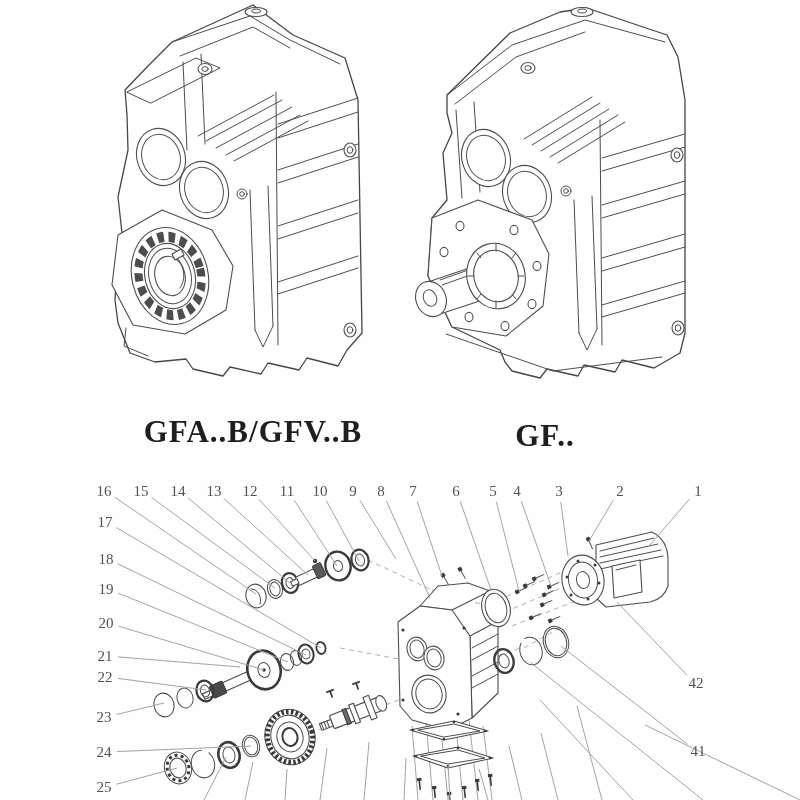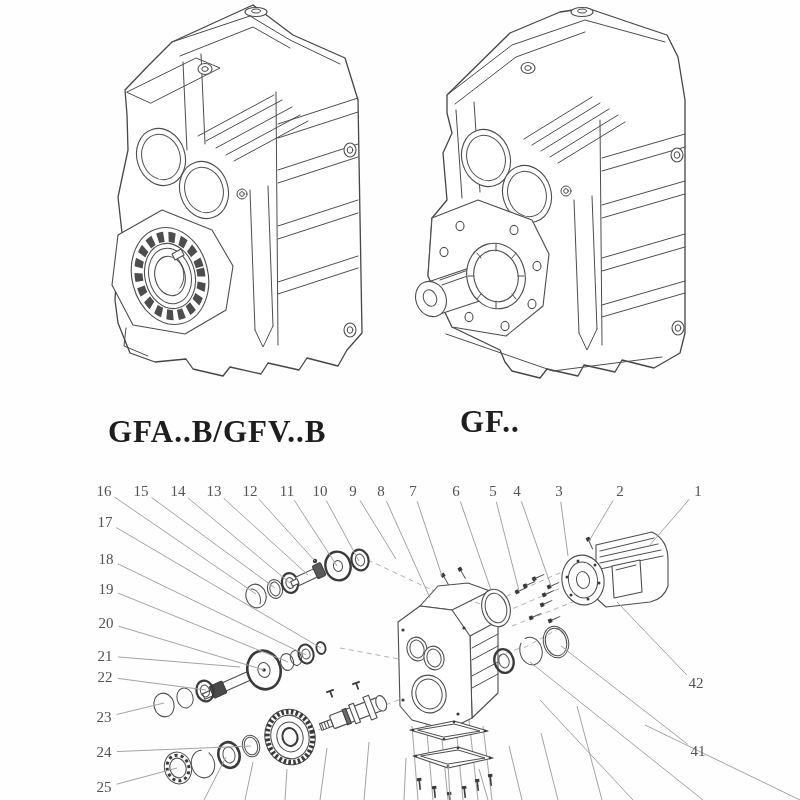--- a/index.html
+++ b/index.html
@@ -11,23 +11,23 @@
   .ln{fill:none;stroke:#4d4d4d;stroke-width:1;stroke-linejoin:round;stroke-linecap:round;}
   .fw{fill:#ffffff;stroke:#4d4d4d;stroke-width:1.1;stroke-linejoin:round;}
   .fwb{fill:#ffffff;stroke:#464646;stroke-width:1.3;stroke-linejoin:round;}
   .dk{fill:none;stroke:#3a3a3a;}
   .fdk{fill:#3a3a3a;stroke:none;}
   .dash{fill:none;stroke:#a8a8a8;stroke-width:0.9;stroke-dasharray:5 4;}
   .leader{stroke:#a3a3a3;stroke-width:1;fill:none;}
   .callout{font-family:"Liberation Serif",serif;font-size:15px;fill:#525252;
            text-anchor:middle;dominant-baseline:central;}
   .model-label{position:absolute;font-weight:bold;color:#1e1e1e;
-               font-size:31px;letter-spacing:1px;}
+               font-size:31px;letter-spacing:1px;text-align:center;}
   #label-left{left:108px;top:414px;width:290px;}
-  #label-right{left:460px;top:404px;width:170px;}
+  #label-right{left:460px;top:418px;width:170px;}
 </style>
 </head>
 <body>
 
 <div class="canvas">
 <svg id="drawing" width="800" height="800" viewBox="0 0 800 800">
 
   <defs>
     <g id="stud">
       <line x1="0" y1="0" x2="9" y2="0" style="stroke:#4d4d4d;stroke-width:0.9"></line>

